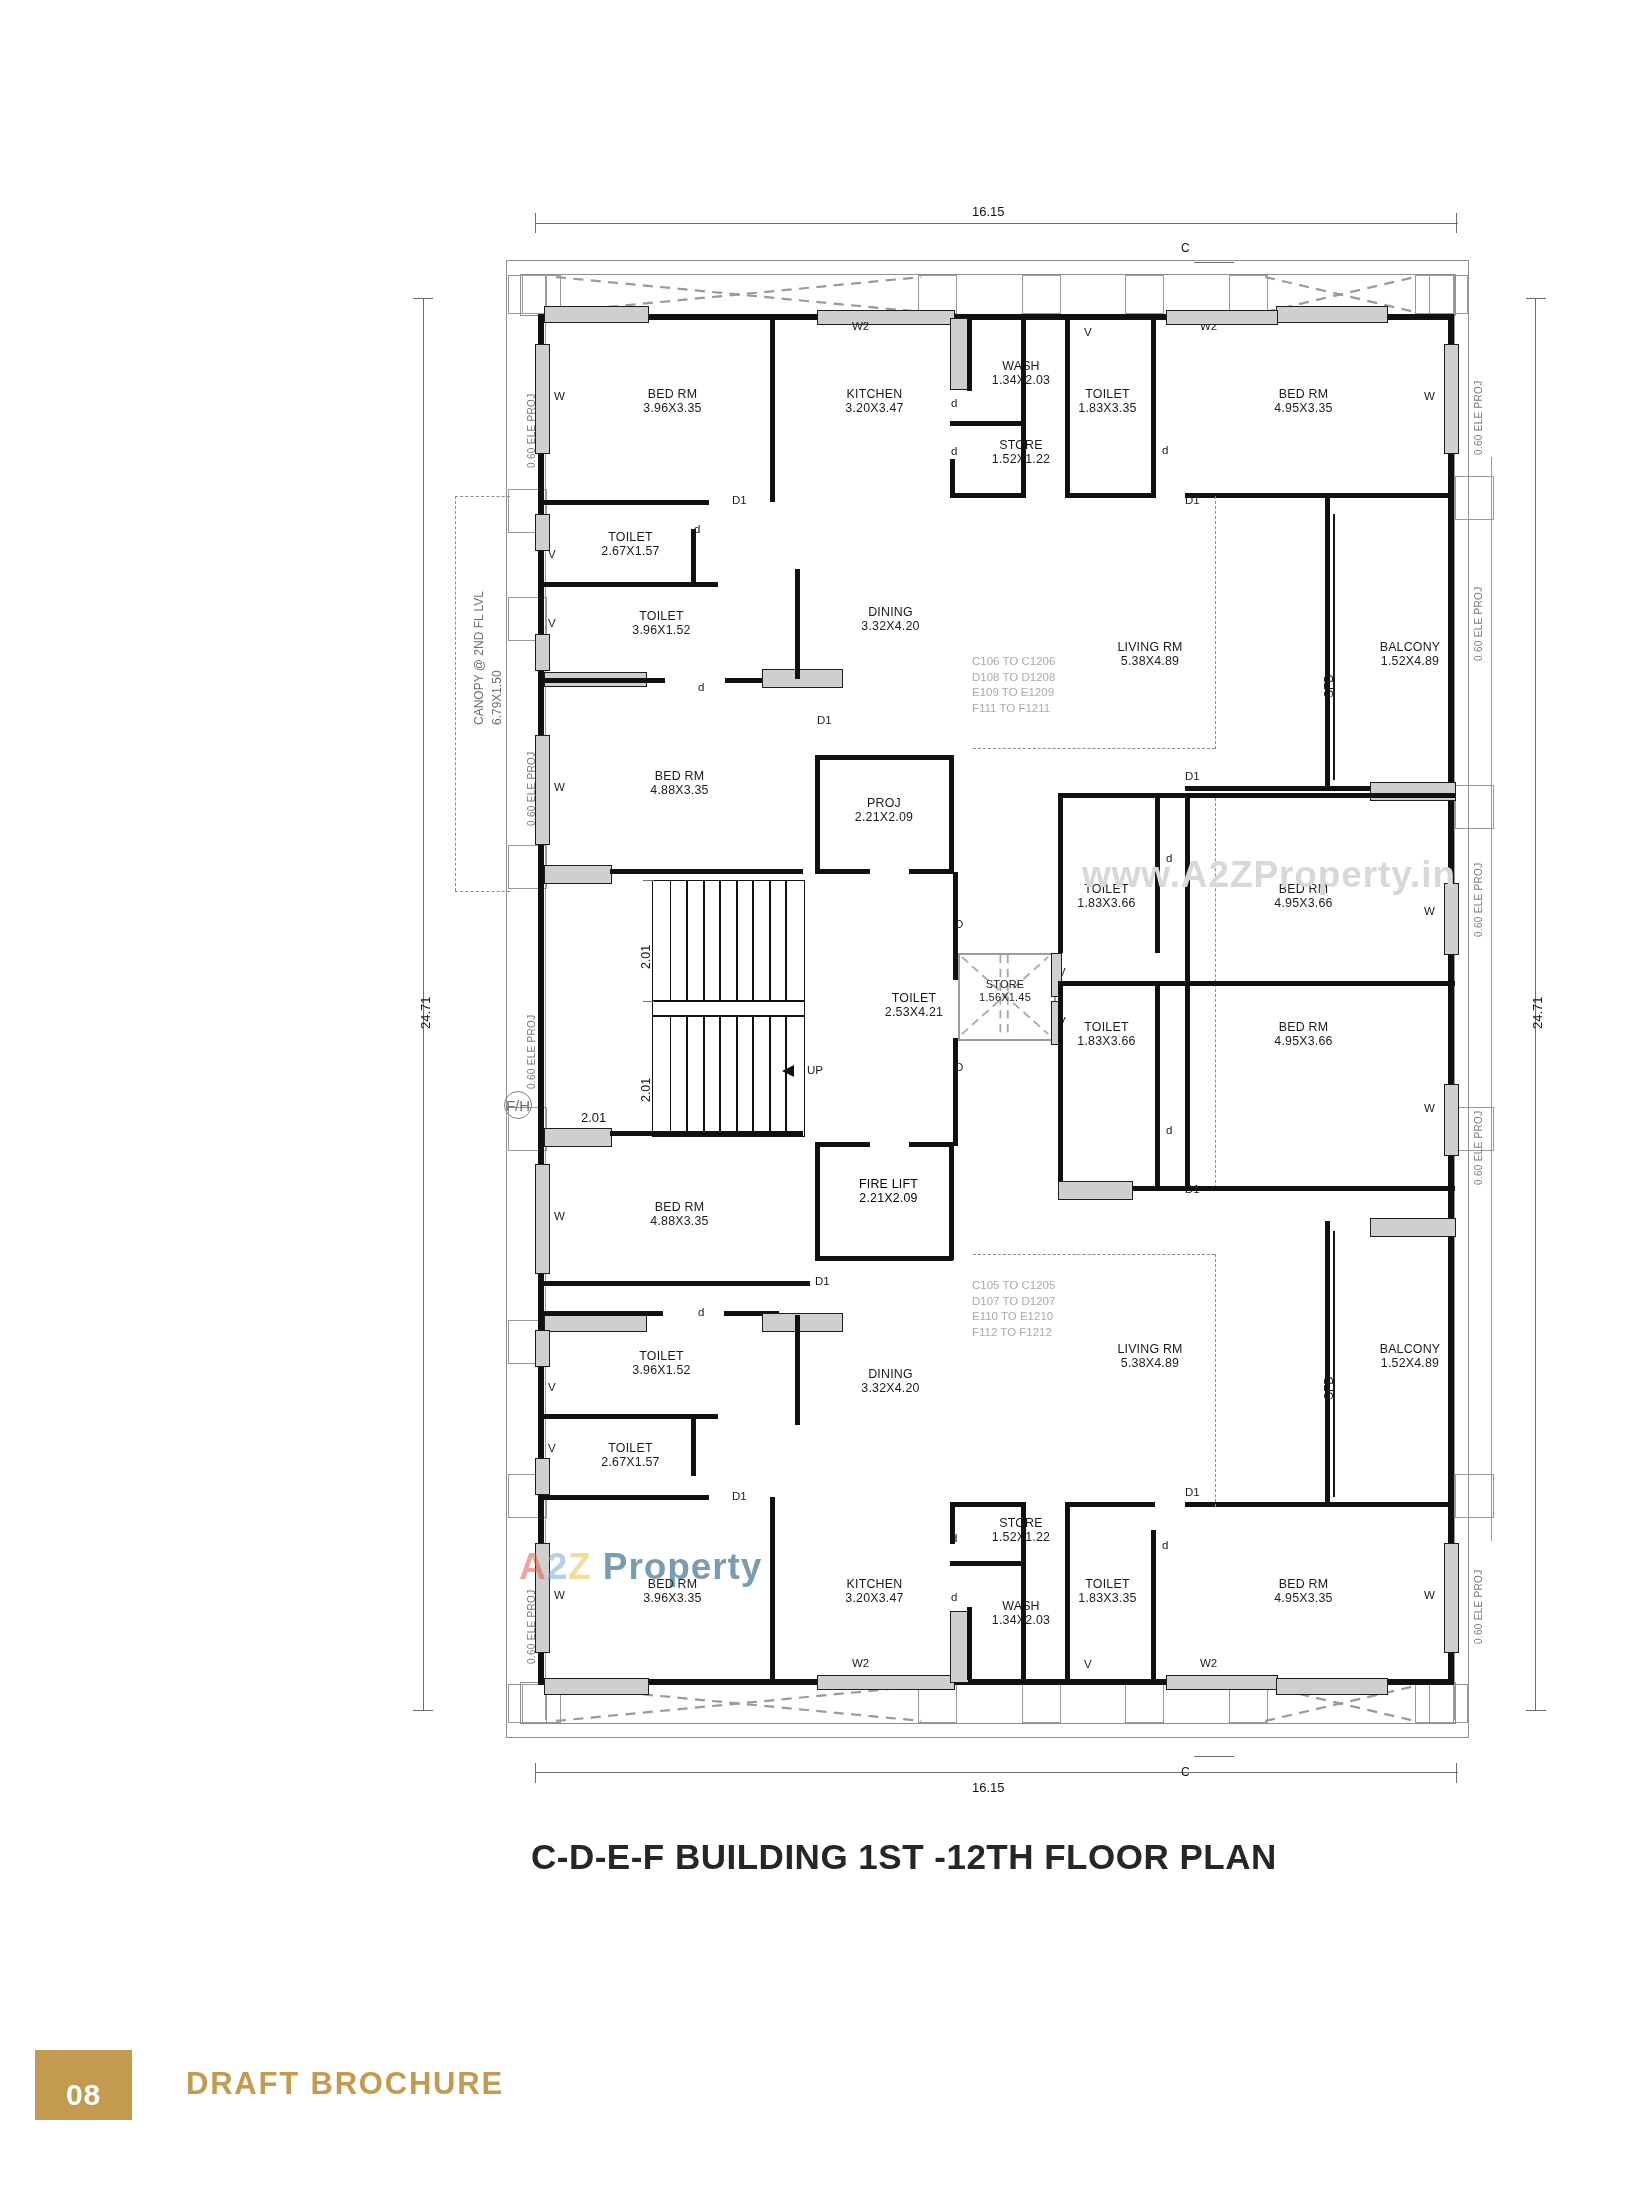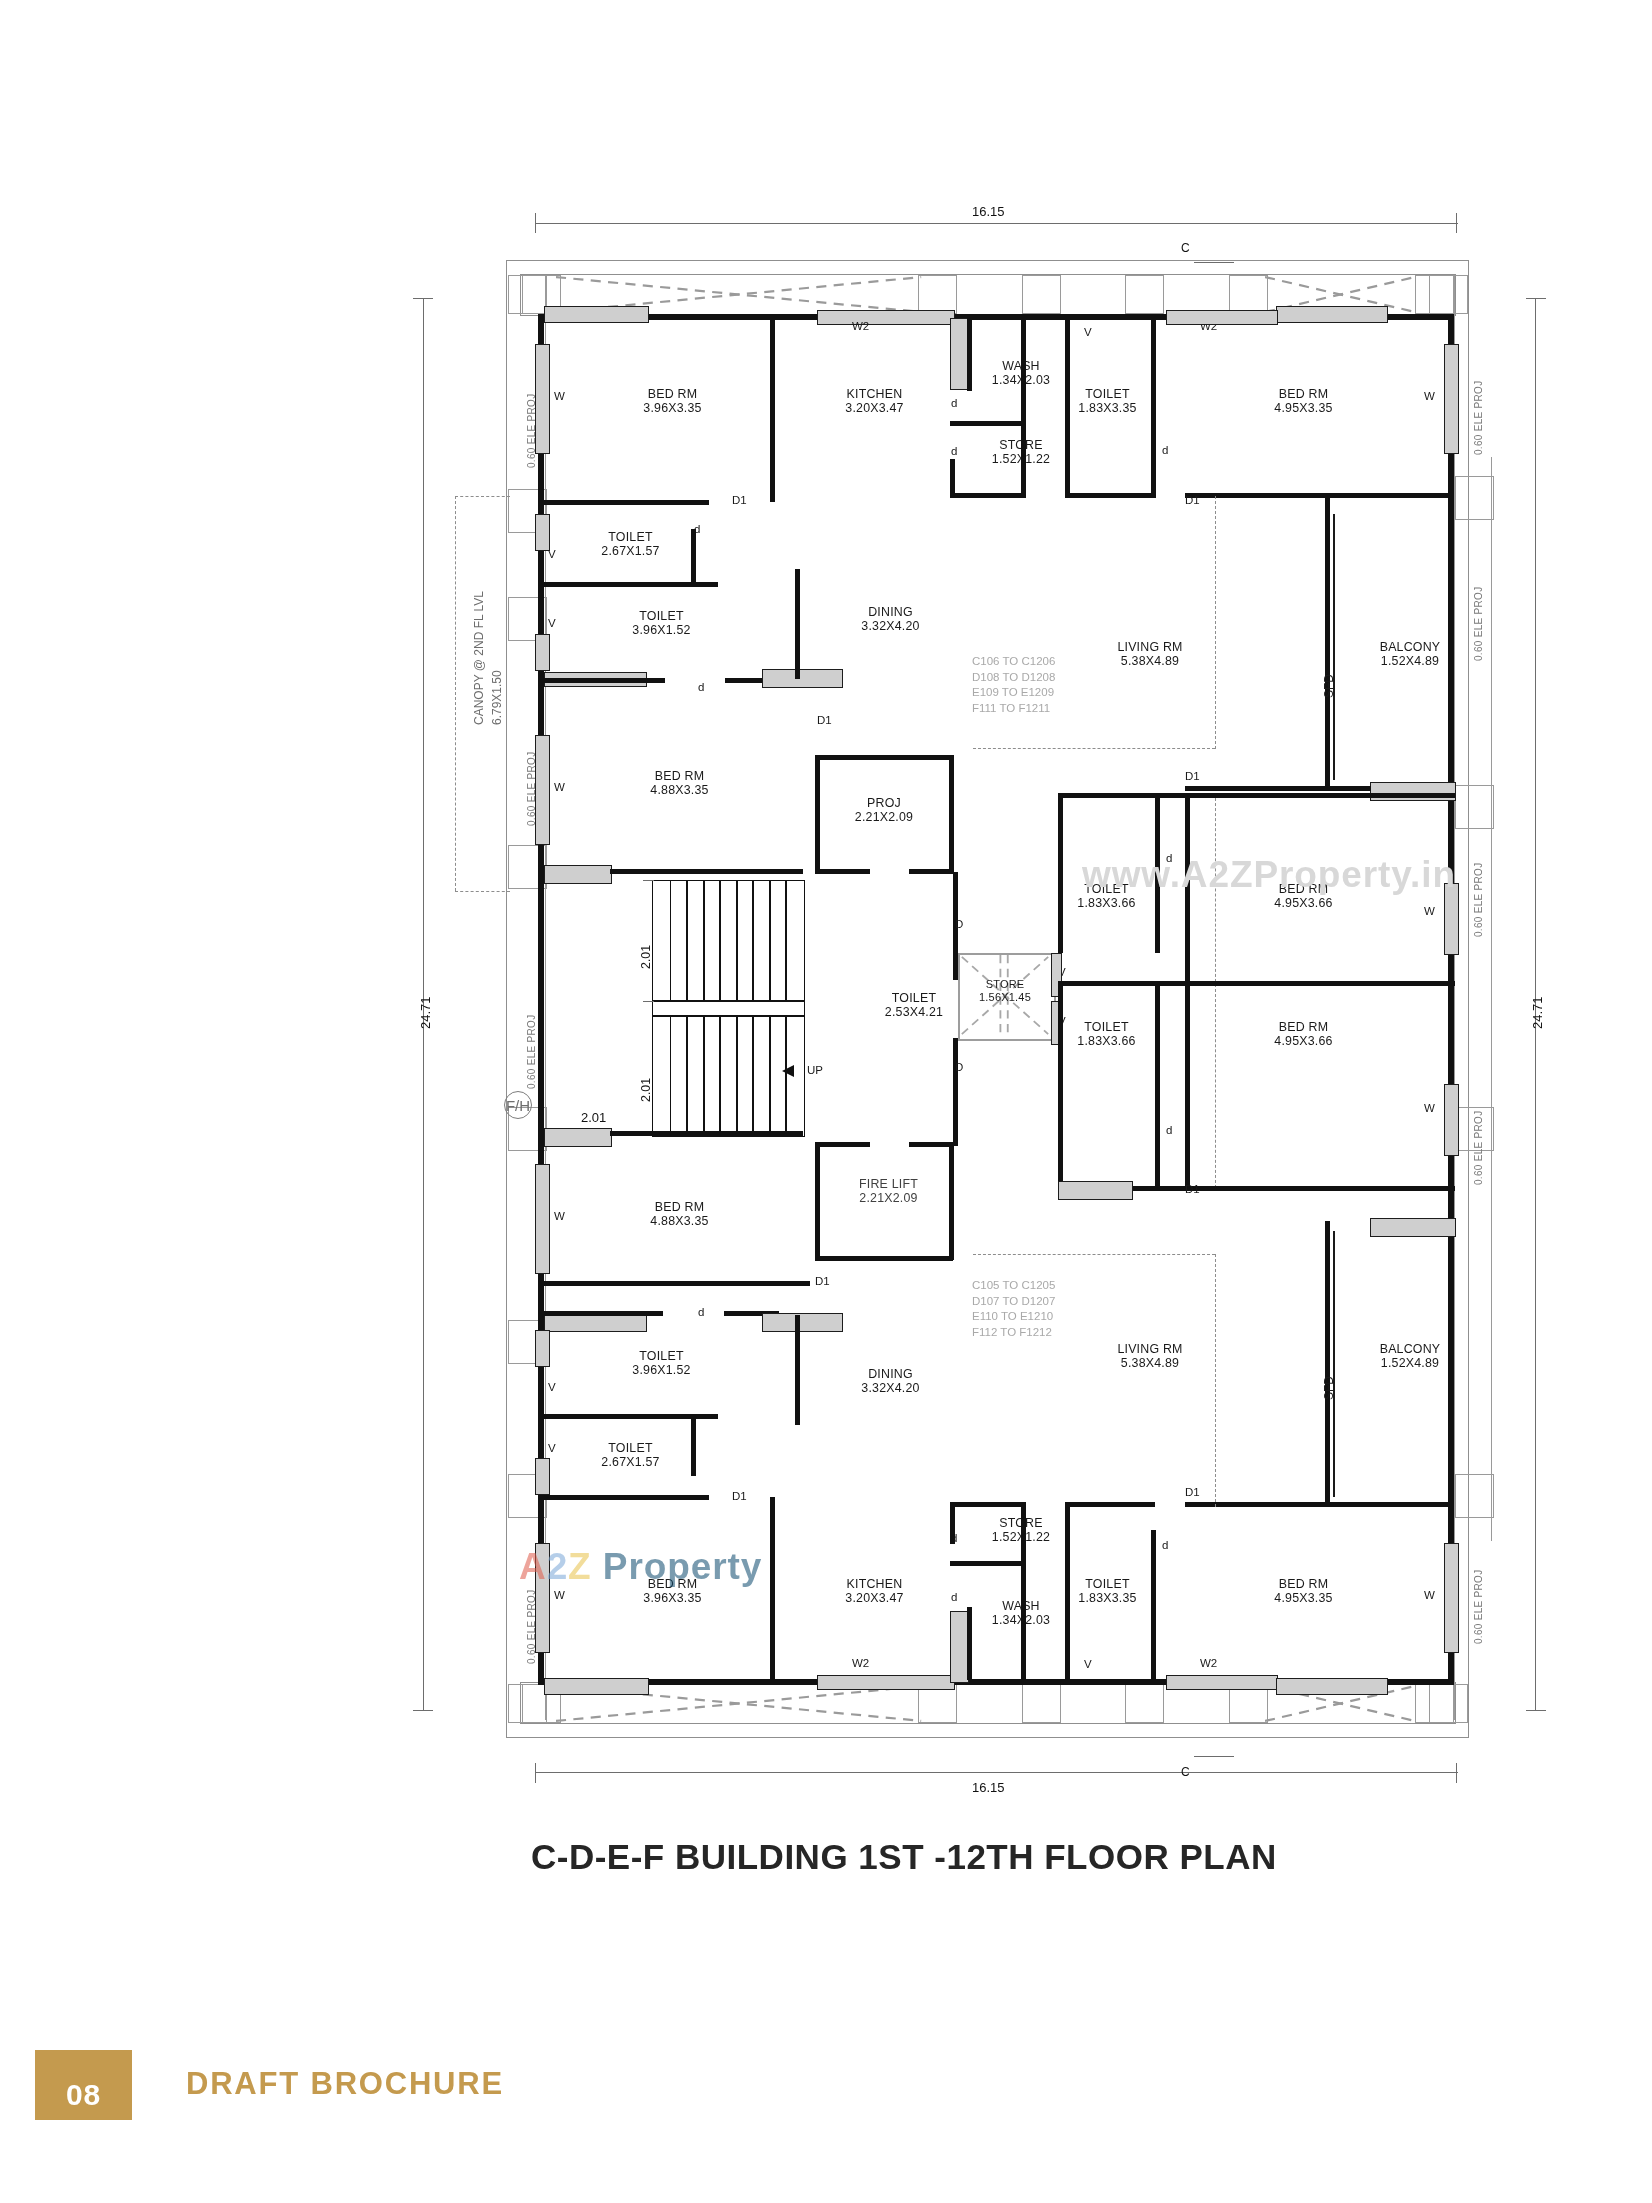--- a/index.html
+++ b/index.html
@@ -15,21 +15,21 @@
   .thinwall{position:absolute;background:#1a1a1a;}
   .outer{position:absolute;border:1.8px solid #8f8f8f;background:transparent;}
   .hatch{position:absolute;border:1.4px solid #9a9a9a;background:transparent;}
   .win{position:absolute;background:#cfcfcf;border:1.4px solid #1d1d1d;}
   .lbl{position:absolute;font-size:12.4px;line-height:13.8px;text-align:center;white-space:nowrap;letter-spacing:0.2px;}
   .lbl b{font-weight:400;display:block;}
   .tiny{position:absolute;font-size:11.5px;white-space:nowrap;}
   .vtiny{position:absolute;font-size:10px;color:#7a7a7a;white-space:nowrap;
         transform-origin:0 0;transform:rotate(-90deg);letter-spacing:0.3px;}
   .vlbl{position:absolute;font-size:12px;white-space:nowrap;transform-origin:0 0;transform:rotate(-90deg);}
-  .grey{color:#404040;}
+  .grey{color:#000000;}
   .dim{position:absolute;font-size:13px;color:#111;white-space:nowrap;}
   .dimline{position:absolute;background:#6d6d6d;}
   .dash-v{position:absolute;border-left:1.3px dashed #8d8d8d;}
   .dash-h{position:absolute;border-top:1.3px dashed #8d8d8d;}
   .codes{position:absolute;font-size:11.5px;line-height:15.6px;color:#a9a9a9;white-space:nowrap;}
   .duct{position:absolute;border:2.8px solid #9d9d9d;background:transparent;}
   
   .stair{position:absolute;border:1.8px solid #111;background:#fff;}
   .tread{position:absolute;background:#111;width:1.5px;top:0;bottom:0;}
   

